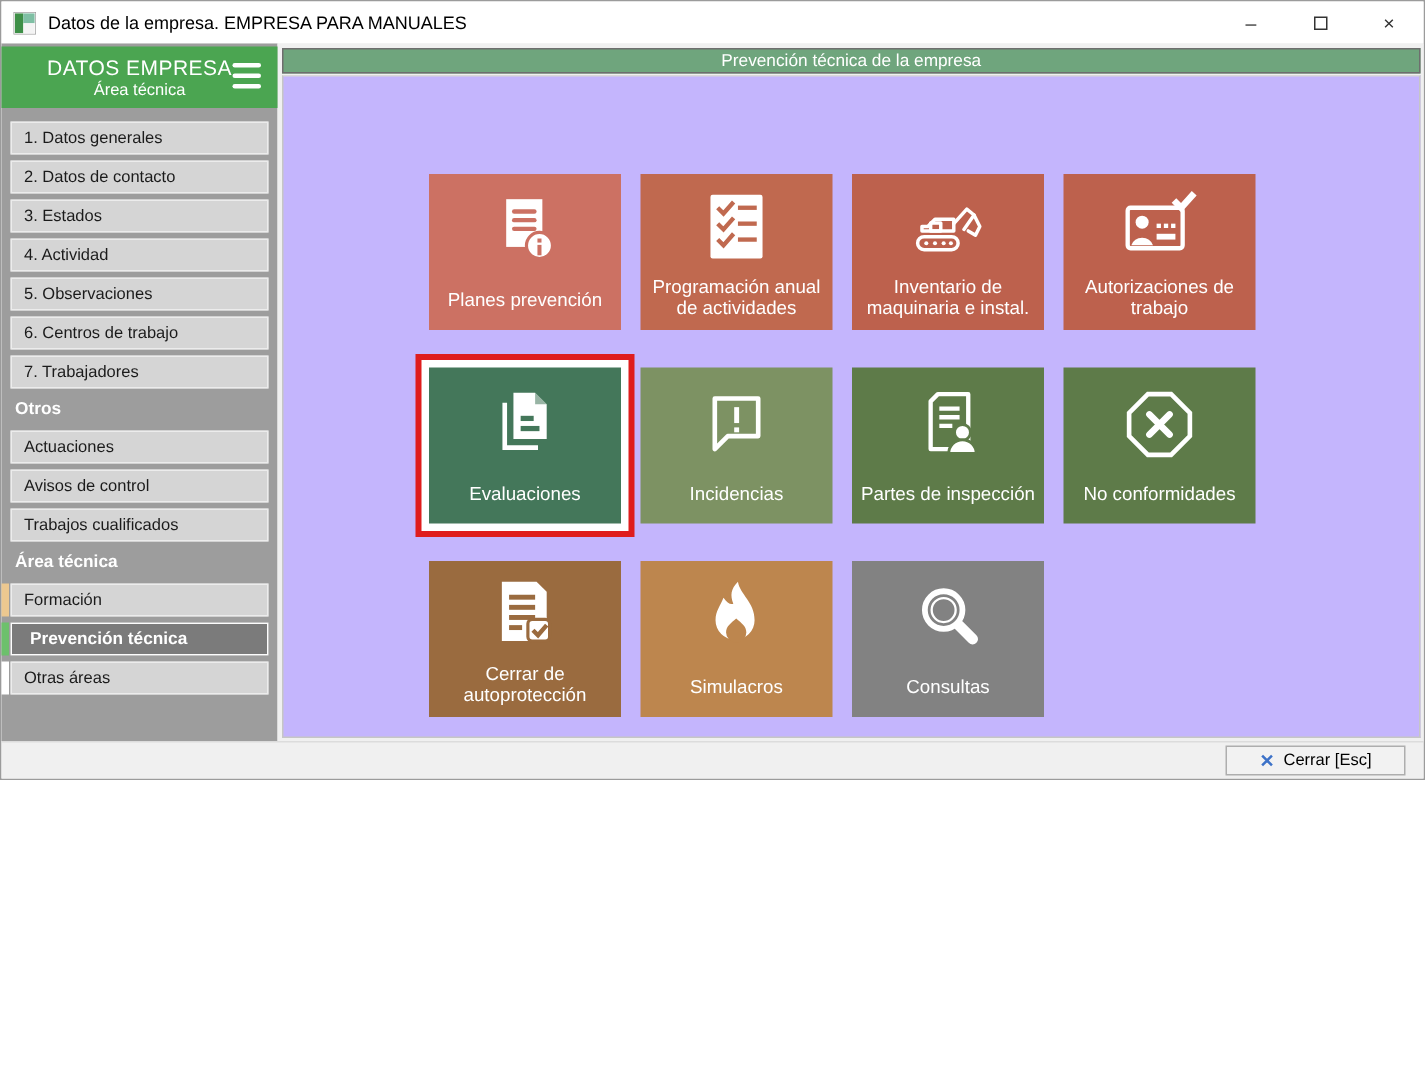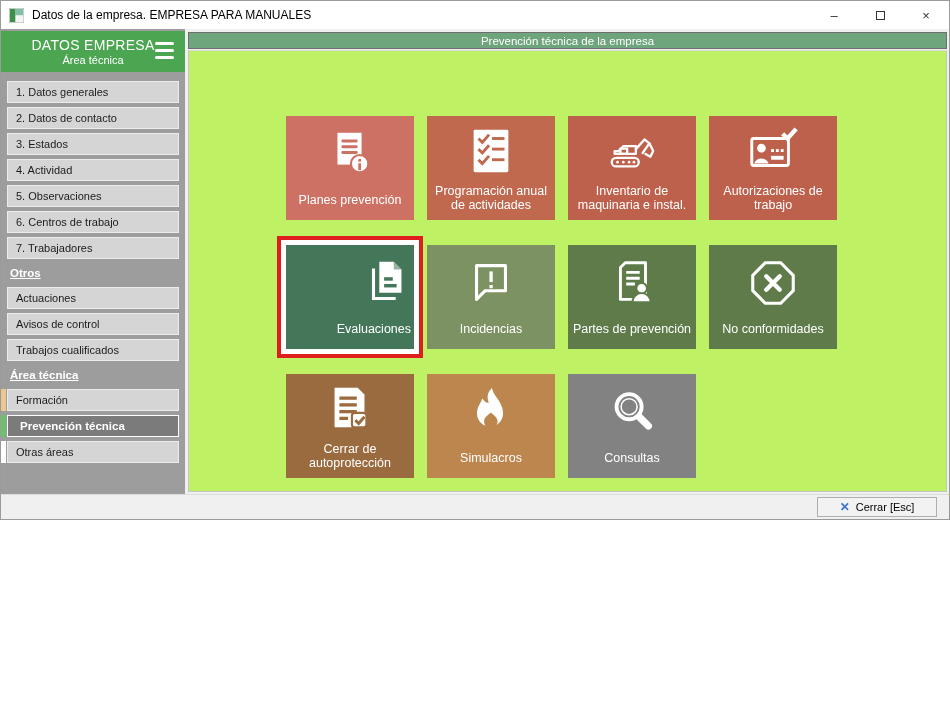--- a/index.html
+++ b/index.html
@@ -35,35 +35,35 @@
   .hamburger i { display:block; height:3.2px; background:#fff; border-radius:2px; }
   .sidebar-items { padding-top:9px; flex:1 1 auto; }
   .side-row { position:relative; margin:0 6px 4px 6px; }
   .side-btn { height:22px; background:#d5d5d5; border:1px solid #ececec;
               display:flex; align-items:center; padding-left:8px; font-size:11px;
               color:#1b1b1b; cursor:pointer; white-space:nowrap; }
   .side-row .stripe { position:absolute; left:-6px; top:0; bottom:0; width:5px; }
   .side-row.selected .side-btn { background:#7b7b7b; color:#fff; font-weight:bold;
               border-color:#fdfdfd; padding-left:12px; font-size:11.5px; }
   .side-section { height:20px; margin:2px 6px 4px 6px; color:#fff; font-weight:bold;
-              font-size:11.5px; display:flex; align-items:center; padding-left:3px;text-decoration:underline; }
+              font-size:11.5px; display:flex; align-items:center; padding-left:3px; }
 
   
   .main { flex:1 1 auto; display:flex; flex-direction:column; min-width:0;
           padding:3px 2px 2px 3px; background:#f0f0f0; }
   .main-header { height:17px; flex:0 0 17px; background:#6fa57d;
                  border:1px solid #6e6e6e; color:#fff; font-size:11.5px;
                  display:flex; align-items:center; justify-content:center; }
-  .content { flex:1 1 auto; background:#bef264; border:1px solid #c6c6c6;
+  .content { flex:1 1 auto; background:#c4b5fd; border:1px solid #c6c6c6;
              border-top-color:#d8d8d8; position:relative; margin-top:1px;padding-left:28px; }
   .tiles { position:absolute; left:97px; top:65px; display:grid;
            grid-template-columns:repeat(4,128px); gap:25px 13px; }
   .tile { width:128px; height:104px; display:flex; flex-direction:column;
           cursor:pointer; position:relative; }
-  .tile.highlighted { box-shadow:0 0 0 5px #ffffff, 0 0 0 9px #df1d1d;align-items:flex-end; }
+  .tile.highlighted { box-shadow:0 0 0 5px #ffffff, 0 0 0 9px #df1d1d; }
   .tile-icon { flex:1 1 auto; display:flex; align-items:center;
                justify-content:center; padding-top:4px; }
   .tile-icon svg { width:54px; height:54px; }
   .tile-label { min-height:33px; display:flex; align-items:center;
                 justify-content:center; text-align:center; color:#fff;
                 font-size:12.5px; line-height:1.18; padding:0 3px 7px; }
 
   
   .bottombar { height:25px; flex:0 0 25px; background:#f0f0f0;
                border-top:1px solid #dcdcdc; display:flex; align-items:center;
@@ -289,21 +289,21 @@
 
   <div class="tile" style="background: rgb(94, 123, 73); color: rgb(94, 123, 73);">
     <div class="tile-icon">
                 <svg viewBox="0 0 56 56" fill="none">
                   <path d="M21 7 h21 v38 h-26 v-33 z" stroke="#fff" stroke-width="3" stroke-linejoin="round"></path>
                   <path d="M22 17 h14 M22 23 h14 M22 29 h9" stroke="#fff" stroke-width="3"></path>
                   <circle cx="38" cy="33.5" r="5.5" fill="#fff" stroke="currentColor" stroke-width="2"></circle>
                   <path d="M28.5 48 a9.5 9.5 0 0 1 19 0 z" fill="#fff" stroke="currentColor" stroke-width="2"></path>
                 </svg>
               </div>
-    <div class="tile-label" style="color: rgb(255, 255, 255);">Partes de prevención</div>
+    <div class="tile-label" style="color: rgb(255, 255, 255);">Partes de inspección</div>
   </div>
 
   <div class="tile" style="background: rgb(94, 123, 73); color: rgb(94, 123, 73);">
     <div class="tile-icon">
                 <svg viewBox="0 0 56 56" fill="none">
                   <path d="M20 7 h16 l13 13 v16 l-13 13 h-16 l-13 -13 v-16 z" stroke="#fff" stroke-width="3.2"></path>
                   <path d="M21 21 l14 14 M35 21 l-14 14" stroke="#fff" stroke-width="4.5" stroke-linecap="round"></path>
                 </svg>
               </div>
     <div class="tile-label" style="color: rgb(255, 255, 255);">No conformidades</div>

